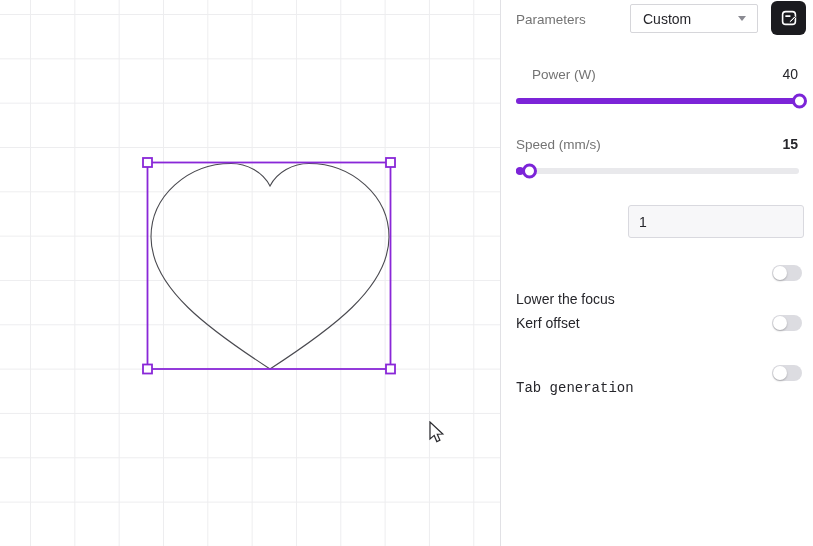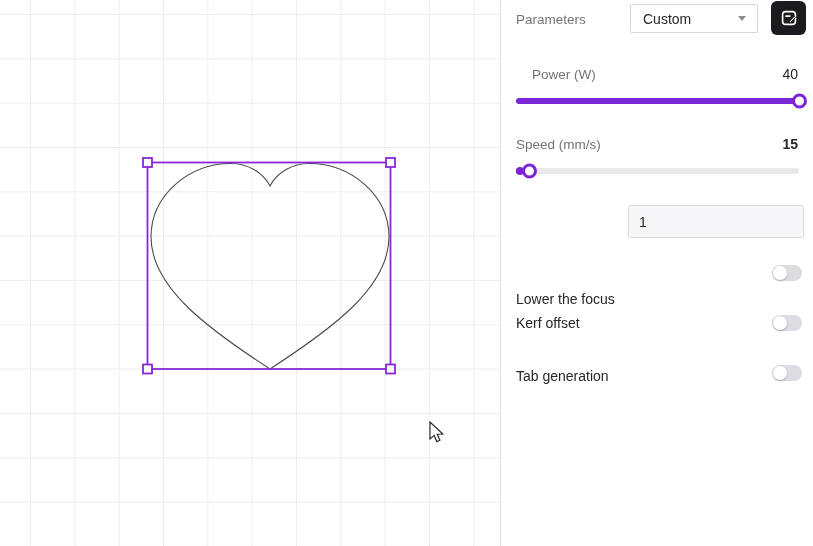--- a/index.html
+++ b/index.html
@@ -150,18 +150,18 @@
   <div class="toggle-label" style="top:283px;margin-top:8px;">Lower the focus</div>
   <div class="toggle" style="top:265px;">
     <div class="tknob"></div>
   </div>
 
   <div class="toggle-label" style="top:315px;text-align:center;">Kerf offset</div>
   <div class="toggle" style="top:315px;">
     <div class="tknob"></div>
   </div>
 
-  <div class="toggle-label" style="top:368px;">Tab generation</div>
+  <div class="toggle-label" style="top:380px;font-family:Liberation Mono, monospace;">Tab generation</div>
   <div class="toggle" style="top:365px;">
     <div class="tknob"></div>
   </div>
 
 </div>
 
 </body></html>

